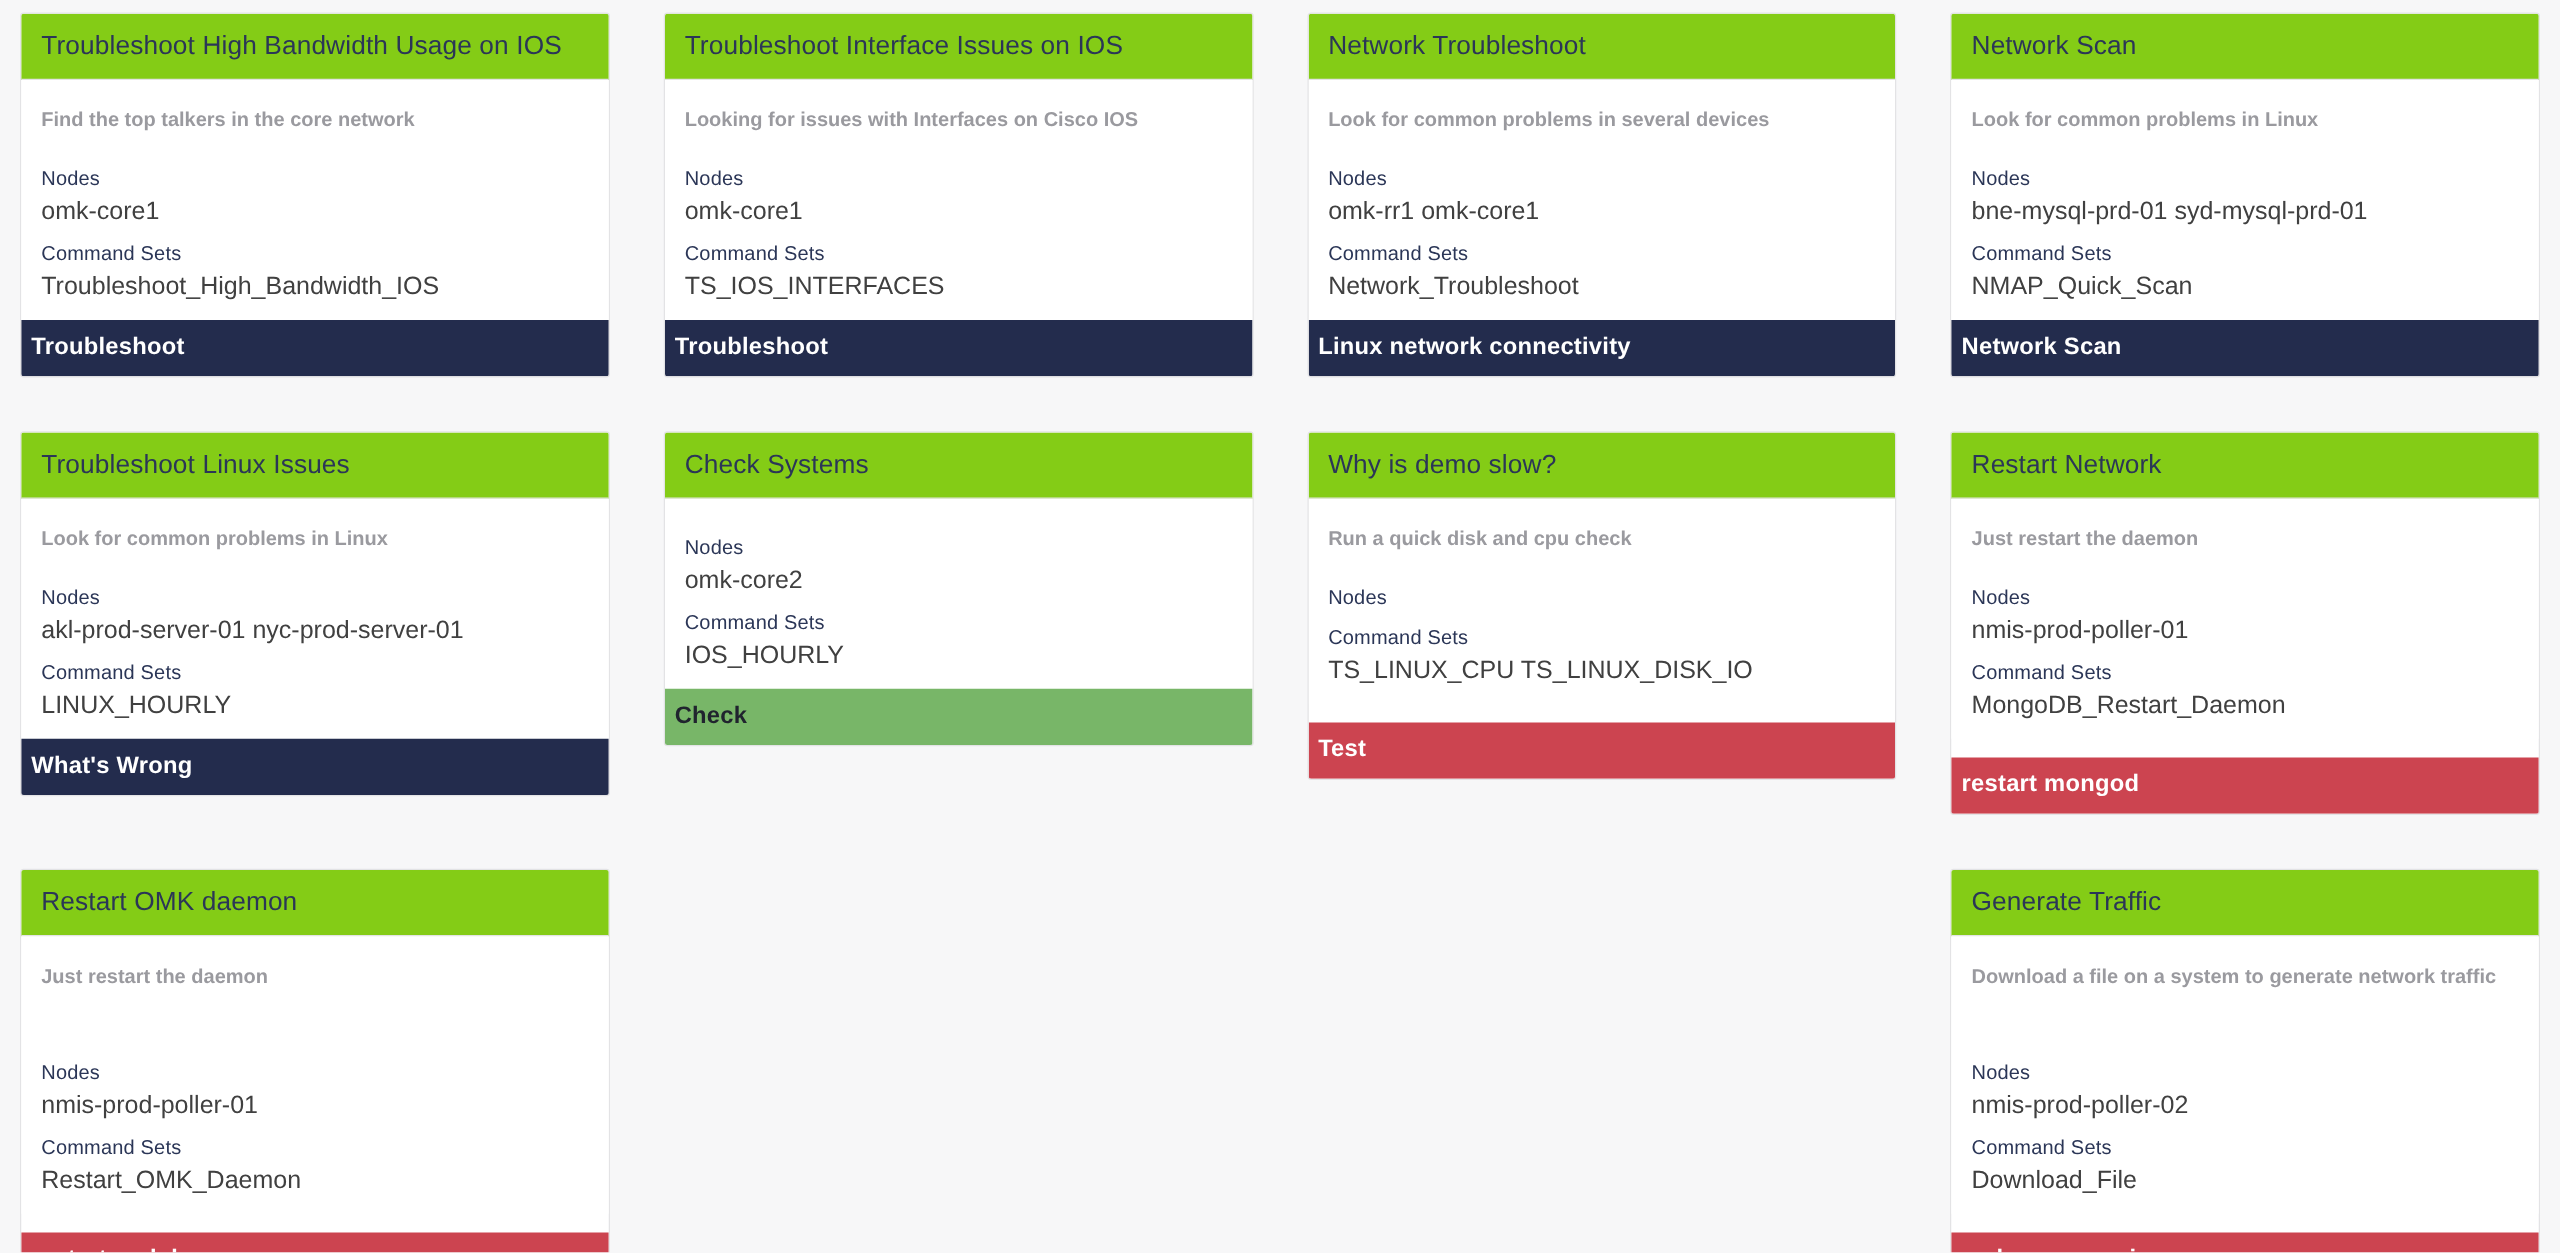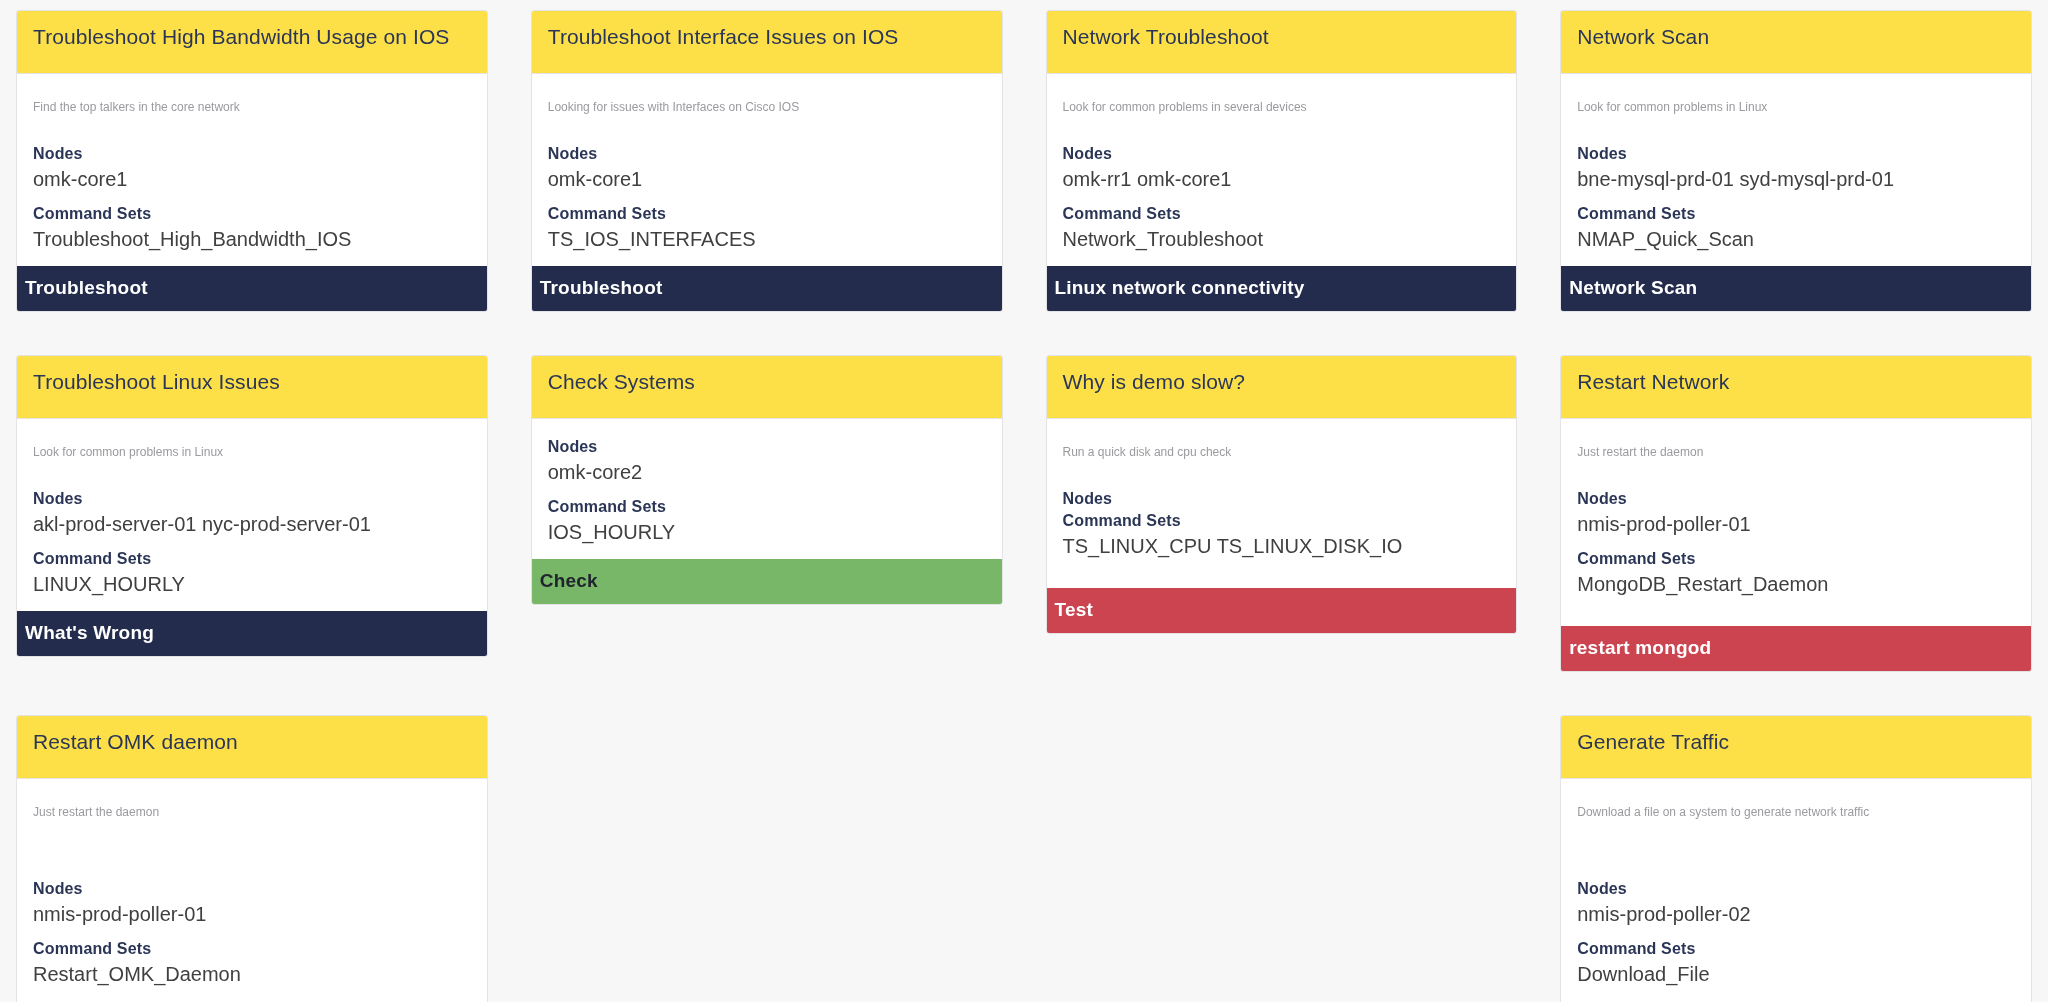--- a/index.html
+++ b/index.html
@@ -36,56 +36,57 @@
     background: #ffffff;
     border: 1px solid #e3e3e5;
     border-radius: 3px;
     display: flex;
     flex-direction: column;
     overflow: hidden;
     box-shadow: 0 0 0 0 rgba(0,0,0,0);
   }
 
   .card-header {
-    background: #fde047;
+    background: #84cc16;
     border-bottom: 1px solid #e3e3e5;
-    padding: 13px 16px 24px 16px;
+    padding: 13px 16px 14px 16px;
   }
 
   .card-title {
     font-size: 21px;
     line-height: 25px;
     color: #2b3657;
     font-weight: 400;
     letter-spacing: 0.1px;
   }
 
   .card-body {
     padding: 18px 16px 14px 16px;
     background: #ffffff;
     flex: 1 1 auto;
   }
 
   .card-desc {
-    font-size: 12px;
+    font-size: 16px;
     line-height: 30px;
     color: #9a9a9f;
-    font-weight: 400;
+    font-weight: 700;
     margin: 0 0 22px 0;
     min-height: 30px;
   }
   .card-desc.two-line { min-height: 60px; }
 
   .field-label {
     font-size: 16px;
     line-height: 20px;
-    font-weight: 700;
+    font-weight: 400;
     color: #2b3657;
     margin-bottom: 2px;
     letter-spacing: 0.15px;
+    margin-top: 12px;
   }
 
   .field-value {
     font-size: 20px;
     line-height: 26px;
     color: #404040;
     font-weight: 400;
     margin-bottom: 12px;
   }
   .field-value:last-child { margin-bottom: 0; }

